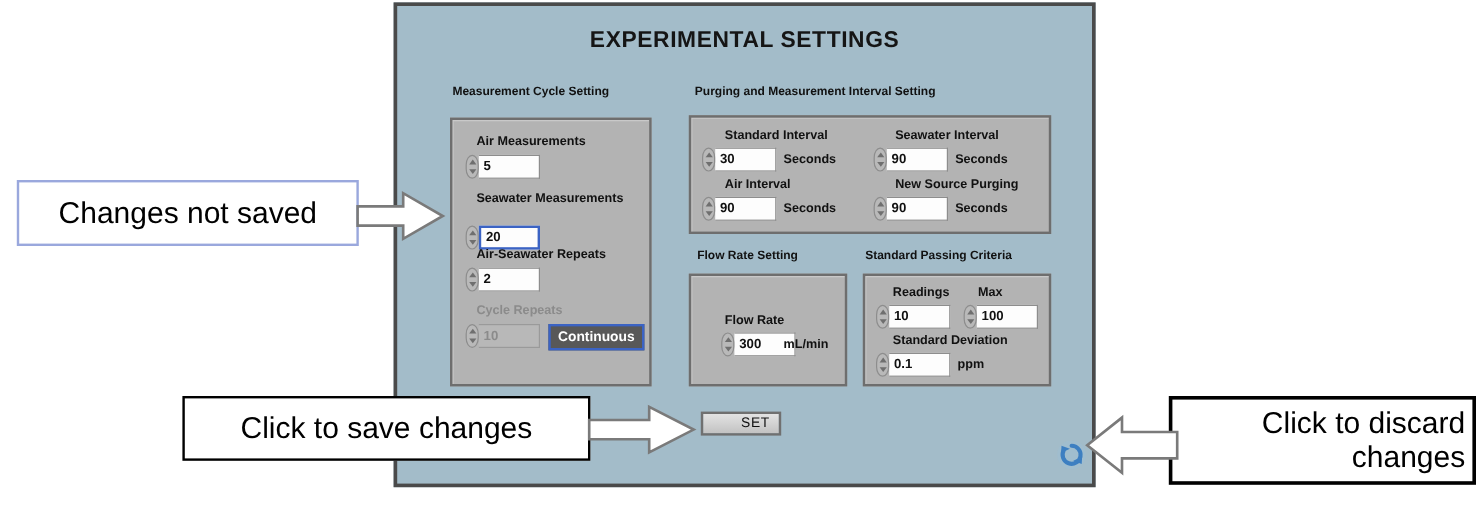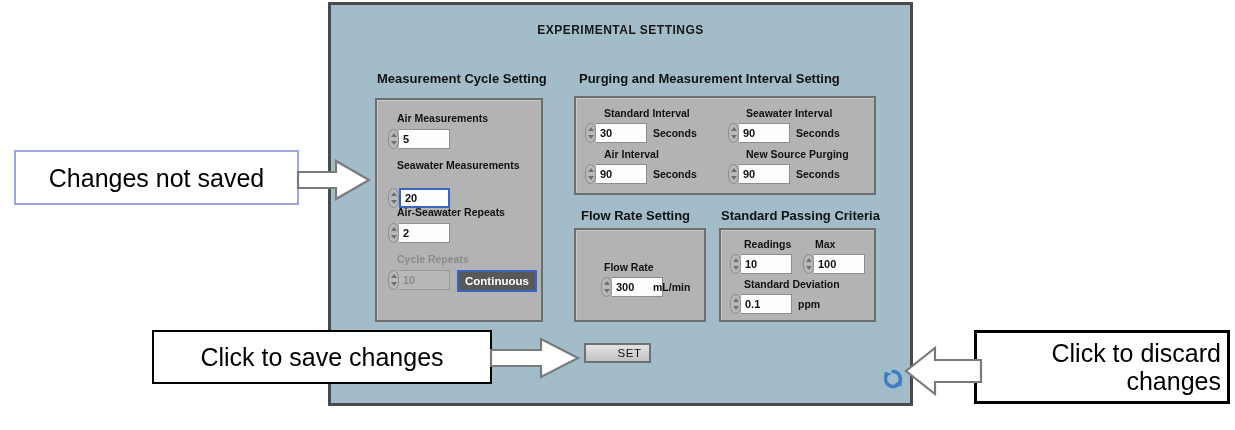--- a/index.html
+++ b/index.html
@@ -10,27 +10,27 @@
 
   
   #main-panel{
     position:absolute;left:328px;top:2px;width:585px;height:404px;
     background:#a3bcc9;
     border:3px solid #4a4a4a;
     box-sizing:border-box;
   }
   #panel-title{
     position:absolute;left:0;top:18px;width:100%;
-    text-align:center;font-size:12px;font-weight:bold;color:#151515;
+    text-align:center;font-size:19px;font-weight:bold;color:#151515;
     letter-spacing:.5px;
   }
 
   
   .group-label{
-    position:absolute;font-size:13px;font-weight:bold;color:#111;
+    position:absolute;font-size:10px;font-weight:bold;color:#111;
     white-space:nowrap;
   }
 
   
   .subpanel{
     position:absolute;background:#b3b3b3;
     border:2px solid #6e6e6e;
     box-sizing:border-box;
     box-shadow:inset 1px 1px 0 #c9c9c9;
   }

